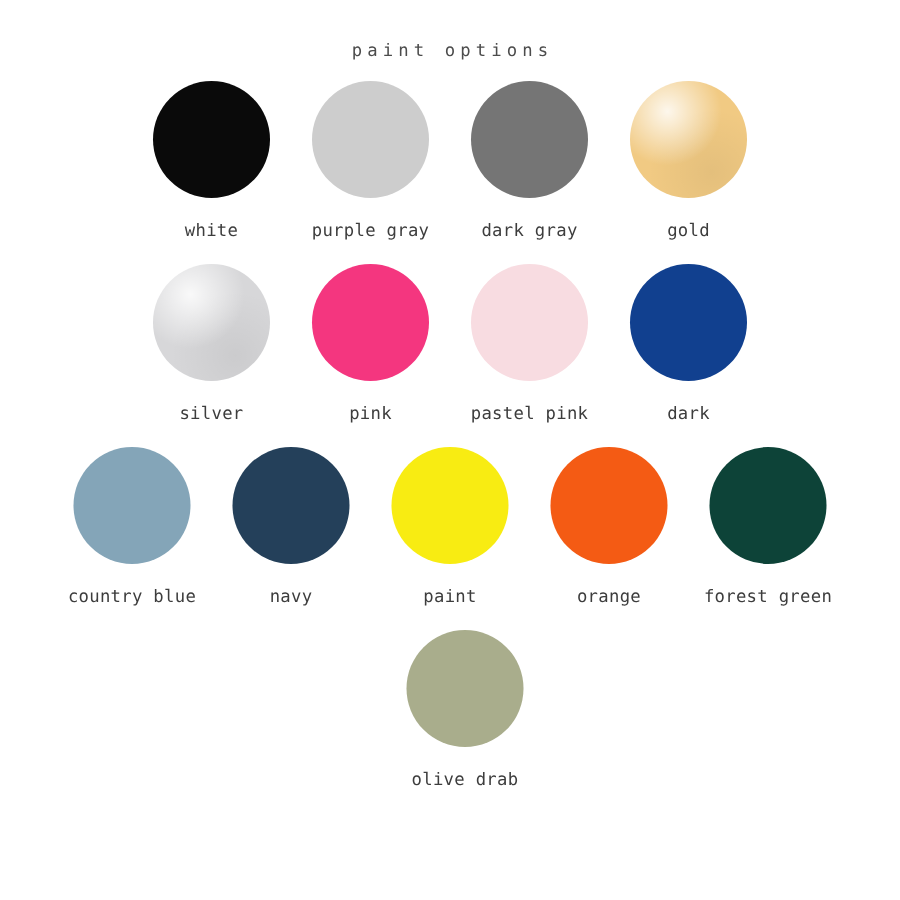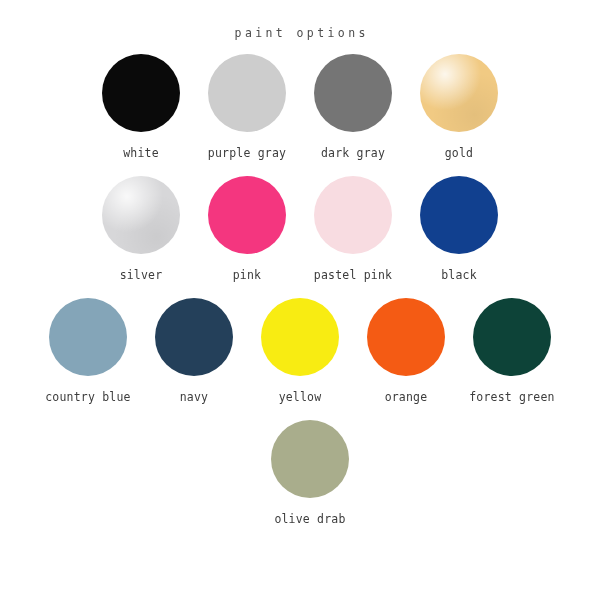--- a/index.html
+++ b/index.html
@@ -161,41 +161,41 @@
         <div class="swatch-cell">
           <div class="swatch-disc-wrap">
             <div class="swatch-disc" style="background-color: rgb(248, 220, 225);"></div>
           </div>
           <div class="swatch-label">pastel pink</div>
         </div>
         <div class="swatch-cell">
           <div class="swatch-disc-wrap">
             <div class="swatch-disc" style="background-color: rgb(17, 64, 143);"></div>
           </div>
-          <div class="swatch-label">black</div>
+          <div class="swatch-label">dark</div>
         </div>
       </div>
       <div class="swatch-row">
         <div class="swatch-cell">
           <div class="swatch-disc-wrap">
             <div class="swatch-disc" style="background-color: rgb(132, 165, 184);"></div>
           </div>
           <div class="swatch-label">country blue</div>
         </div>
         <div class="swatch-cell">
           <div class="swatch-disc-wrap">
             <div class="swatch-disc" style="background-color: rgb(36, 64, 90);"></div>
           </div>
           <div class="swatch-label">navy</div>
         </div>
         <div class="swatch-cell">
           <div class="swatch-disc-wrap">
             <div class="swatch-disc" style="background-color: rgb(248, 236, 18);"></div>
           </div>
-          <div class="swatch-label">yellow</div>
+          <div class="swatch-label">paint</div>
         </div>
         <div class="swatch-cell">
           <div class="swatch-disc-wrap">
             <div class="swatch-disc" style="background-color: rgb(244, 91, 20);"></div>
           </div>
           <div class="swatch-label">orange</div>
         </div>
         <div class="swatch-cell">
           <div class="swatch-disc-wrap">
             <div class="swatch-disc" style="background-color: rgb(13, 67, 56);"></div>

